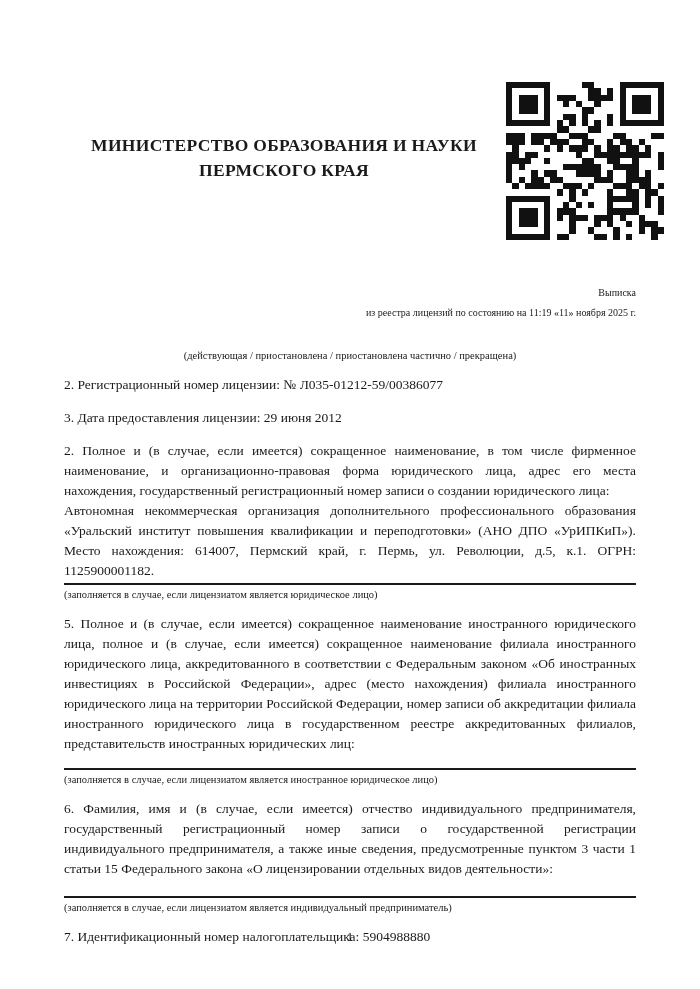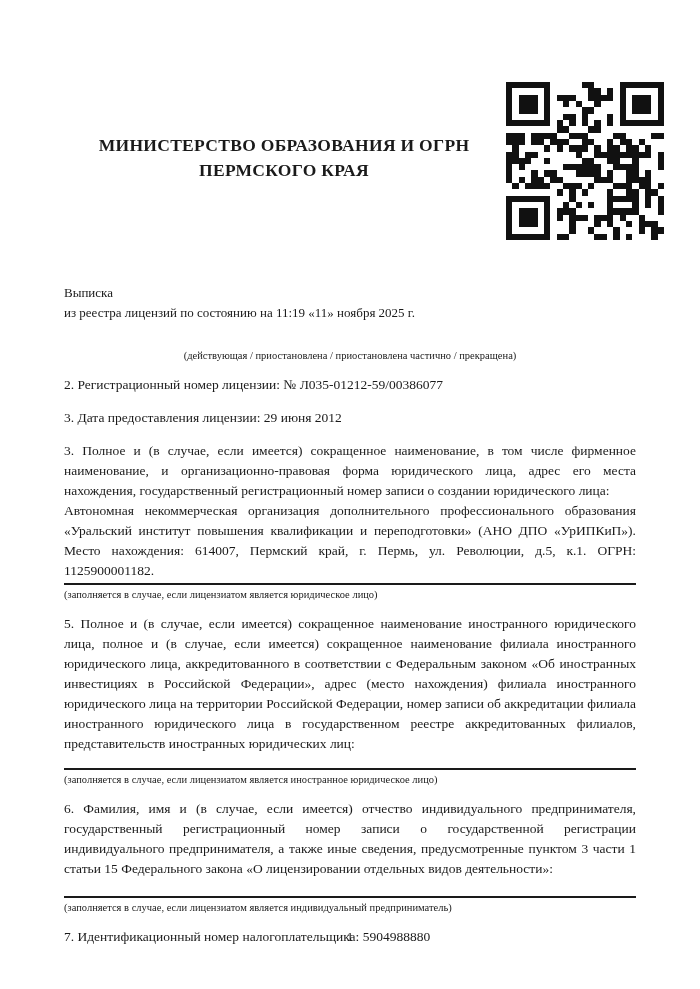--- a/index.html
+++ b/index.html
@@ -33,22 +33,22 @@
     line-height: 25px;
     letter-spacing: 0.3px;
   }
   .org-caption {
     font-size: 10.5px;
     line-height: 13px;
     margin-top: 4px;
   }
   .doc-title {
     margin-top: 100px;
-    text-align: left;
-    font-size: 13px;
+    text-align: right;
+    font-size: 10px;
     line-height: 20px;
   }
   .items {
     margin-top: 26px;
     font-size: 13.5px;
     line-height: 20px;
   }
   .item { margin-bottom: 13px; }
   .just { text-align: justify; text-justify: inter-word; }
   .rule { border-top: 2px solid #1a1a1a; height: 0; margin-top: 2px; }
@@ -79,21 +79,21 @@
 
 <div class="page">
 
   <div class="qr">
     <svg viewBox="0 0 25 25" xmlns="http://www.w3.org/2000/svg">
         <path d="M0 0h1v1h-1zM1 0h1v1h-1zM2 0h1v1h-1zM3 0h1v1h-1zM4 0h1v1h-1zM5 0h1v1h-1zM6 0h1v1h-1zM12 0h1v1h-1zM13 0h1v1h-1zM18 0h1v1h-1zM19 0h1v1h-1zM20 0h1v1h-1zM21 0h1v1h-1zM22 0h1v1h-1zM23 0h1v1h-1zM24 0h1v1h-1zM0 1h1v1h-1zM6 1h1v1h-1zM13 1h1v1h-1zM14 1h1v1h-1zM16 1h1v1h-1zM18 1h1v1h-1zM24 1h1v1h-1zM0 2h1v1h-1zM2 2h1v1h-1zM3 2h1v1h-1zM4 2h1v1h-1zM6 2h1v1h-1zM8 2h1v1h-1zM9 2h1v1h-1zM10 2h1v1h-1zM13 2h1v1h-1zM14 2h1v1h-1zM15 2h1v1h-1zM16 2h1v1h-1zM18 2h1v1h-1zM20 2h1v1h-1zM21 2h1v1h-1zM22 2h1v1h-1zM24 2h1v1h-1zM0 3h1v1h-1zM2 3h1v1h-1zM3 3h1v1h-1zM4 3h1v1h-1zM6 3h1v1h-1zM9 3h1v1h-1zM11 3h1v1h-1zM14 3h1v1h-1zM18 3h1v1h-1zM20 3h1v1h-1zM21 3h1v1h-1zM22 3h1v1h-1zM24 3h1v1h-1zM0 4h1v1h-1zM2 4h1v1h-1zM3 4h1v1h-1zM4 4h1v1h-1zM6 4h1v1h-1zM12 4h1v1h-1zM13 4h1v1h-1zM18 4h1v1h-1zM20 4h1v1h-1zM21 4h1v1h-1zM22 4h1v1h-1zM24 4h1v1h-1zM0 5h1v1h-1zM6 5h1v1h-1zM9 5h1v1h-1zM10 5h1v1h-1zM12 5h1v1h-1zM16 5h1v1h-1zM18 5h1v1h-1zM24 5h1v1h-1zM0 6h1v1h-1zM1 6h1v1h-1zM2 6h1v1h-1zM3 6h1v1h-1zM4 6h1v1h-1zM5 6h1v1h-1zM6 6h1v1h-1zM8 6h1v1h-1zM10 6h1v1h-1zM12 6h1v1h-1zM14 6h1v1h-1zM16 6h1v1h-1zM18 6h1v1h-1zM19 6h1v1h-1zM20 6h1v1h-1zM21 6h1v1h-1zM22 6h1v1h-1zM23 6h1v1h-1zM24 6h1v1h-1zM8 7h1v1h-1zM9 7h1v1h-1zM13 7h1v1h-1zM14 7h1v1h-1zM0 8h1v1h-1zM1 8h1v1h-1zM2 8h1v1h-1zM4 8h1v1h-1zM5 8h1v1h-1zM6 8h1v1h-1zM7 8h1v1h-1zM10 8h1v1h-1zM11 8h1v1h-1zM12 8h1v1h-1zM17 8h1v1h-1zM18 8h1v1h-1zM23 8h1v1h-1zM24 8h1v1h-1zM0 9h1v1h-1zM1 9h1v1h-1zM2 9h1v1h-1zM4 9h1v1h-1zM5 9h1v1h-1zM7 9h1v1h-1zM8 9h1v1h-1zM9 9h1v1h-1zM12 9h1v1h-1zM13 9h1v1h-1zM16 9h1v1h-1zM18 9h1v1h-1zM19 9h1v1h-1zM21 9h1v1h-1zM1 10h1v1h-1zM6 10h1v1h-1zM8 10h1v1h-1zM10 10h1v1h-1zM11 10h1v1h-1zM12 10h1v1h-1zM14 10h1v1h-1zM16 10h1v1h-1zM17 10h1v1h-1zM19 10h1v1h-1zM20 10h1v1h-1zM22 10h1v1h-1zM0 11h1v1h-1zM1 11h1v1h-1zM3 11h1v1h-1zM4 11h1v1h-1zM11 11h1v1h-1zM14 11h1v1h-1zM15 11h1v1h-1zM16 11h1v1h-1zM17 11h1v1h-1zM18 11h1v1h-1zM19 11h1v1h-1zM20 11h1v1h-1zM21 11h1v1h-1zM22 11h1v1h-1zM24 11h1v1h-1zM0 12h1v1h-1zM1 12h1v1h-1zM2 12h1v1h-1zM3 12h1v1h-1zM6 12h1v1h-1zM12 12h1v1h-1zM13 12h1v1h-1zM16 12h1v1h-1zM17 12h1v1h-1zM20 12h1v1h-1zM24 12h1v1h-1zM0 13h1v1h-1zM2 13h1v1h-1zM9 13h1v1h-1zM10 13h1v1h-1zM11 13h1v1h-1zM12 13h1v1h-1zM13 13h1v1h-1zM14 13h1v1h-1zM17 13h1v1h-1zM18 13h1v1h-1zM19 13h1v1h-1zM20 13h1v1h-1zM24 13h1v1h-1zM0 14h1v1h-1zM4 14h1v1h-1zM6 14h1v1h-1zM7 14h1v1h-1zM11 14h1v1h-1zM12 14h1v1h-1zM13 14h1v1h-1zM14 14h1v1h-1zM16 14h1v1h-1zM19 14h1v1h-1zM20 14h1v1h-1zM22 14h1v1h-1zM0 15h1v1h-1zM2 15h1v1h-1zM4 15h1v1h-1zM5 15h1v1h-1zM7 15h1v1h-1zM8 15h1v1h-1zM14 15h1v1h-1zM15 15h1v1h-1zM16 15h1v1h-1zM19 15h1v1h-1zM20 15h1v1h-1zM21 15h1v1h-1zM22 15h1v1h-1zM1 16h1v1h-1zM3 16h1v1h-1zM4 16h1v1h-1zM5 16h1v1h-1zM6 16h1v1h-1zM9 16h1v1h-1zM10 16h1v1h-1zM11 16h1v1h-1zM13 16h1v1h-1zM17 16h1v1h-1zM18 16h1v1h-1zM19 16h1v1h-1zM21 16h1v1h-1zM22 16h1v1h-1zM24 16h1v1h-1zM8 17h1v1h-1zM10 17h1v1h-1zM12 17h1v1h-1zM16 17h1v1h-1zM19 17h1v1h-1zM20 17h1v1h-1zM22 17h1v1h-1zM23 17h1v1h-1zM0 18h1v1h-1zM1 18h1v1h-1zM2 18h1v1h-1zM3 18h1v1h-1zM4 18h1v1h-1zM5 18h1v1h-1zM6 18h1v1h-1zM10 18h1v1h-1zM16 18h1v1h-1zM17 18h1v1h-1zM18 18h1v1h-1zM19 18h1v1h-1zM20 18h1v1h-1zM22 18h1v1h-1zM24 18h1v1h-1zM0 19h1v1h-1zM6 19h1v1h-1zM9 19h1v1h-1zM11 19h1v1h-1zM13 19h1v1h-1zM16 19h1v1h-1zM20 19h1v1h-1zM22 19h1v1h-1zM24 19h1v1h-1zM0 20h1v1h-1zM2 20h1v1h-1zM3 20h1v1h-1zM4 20h1v1h-1zM6 20h1v1h-1zM8 20h1v1h-1zM9 20h1v1h-1zM10 20h1v1h-1zM16 20h1v1h-1zM17 20h1v1h-1zM18 20h1v1h-1zM19 20h1v1h-1zM20 20h1v1h-1zM24 20h1v1h-1zM0 21h1v1h-1zM2 21h1v1h-1zM3 21h1v1h-1zM4 21h1v1h-1zM6 21h1v1h-1zM8 21h1v1h-1zM10 21h1v1h-1zM11 21h1v1h-1zM12 21h1v1h-1zM14 21h1v1h-1zM15 21h1v1h-1zM16 21h1v1h-1zM18 21h1v1h-1zM21 21h1v1h-1zM0 22h1v1h-1zM2 22h1v1h-1zM3 22h1v1h-1zM4 22h1v1h-1zM6 22h1v1h-1zM10 22h1v1h-1zM14 22h1v1h-1zM16 22h1v1h-1zM19 22h1v1h-1zM21 22h1v1h-1zM22 22h1v1h-1zM23 22h1v1h-1zM0 23h1v1h-1zM6 23h1v1h-1zM10 23h1v1h-1zM13 23h1v1h-1zM17 23h1v1h-1zM21 23h1v1h-1zM23 23h1v1h-1zM24 23h1v1h-1zM0 24h1v1h-1zM1 24h1v1h-1zM2 24h1v1h-1zM3 24h1v1h-1zM4 24h1v1h-1zM5 24h1v1h-1zM6 24h1v1h-1zM8 24h1v1h-1zM9 24h1v1h-1zM14 24h1v1h-1zM15 24h1v1h-1zM17 24h1v1h-1zM19 24h1v1h-1zM23 24h1v1h-1z" fill="#111111"></path>
       </svg>
   </div>
 
   <div class="header">
-    <div class="ministry">МИНИСТЕРСТВО ОБРАЗОВАНИЯ И ОГРН</div>
+    <div class="ministry">МИНИСТЕРСТВО ОБРАЗОВАНИЯ И НАУКИ</div>
     <div class="ministry">ПЕРМСКОГО КРАЯ</div>
   </div>
 
   <div class="doc-title">
     <div>Выписка</div>
     <div>из реестра лицензий по состоянию на 11:19 «11» ноября 2025 г.</div>
   </div>
 
   <div class="items">
 
@@ -103,21 +103,21 @@
 
     <div class="item">
       <div>2. Регистрационный номер лицензии: № Л035-01212-59/00386077</div>
     </div>
 
     <div class="item">
       <div>3. Дата предоставления лицензии: 29 июня 2012</div>
     </div>
 
     <div class="item">
-      <div class="just">3. Полное и (в случае, если имеется) сокращенное наименование, в том числе фирменное наименование, и организационно-правовая форма юридического лица, адрес его места нахождения, государственный регистрационный номер записи о создании юридического лица:</div>
+      <div class="just">2. Полное и (в случае, если имеется) сокращенное наименование, в том числе фирменное наименование, и организационно-правовая форма юридического лица, адрес его места нахождения, государственный регистрационный номер записи о создании юридического лица:</div>
       <div class="just">Автономная некоммерческая организация дополнительного профессионального образования «Уральский институт повышения квалификации и переподготовки» (АНО ДПО «УрИПКиП»). Место нахождения: 614007, Пермский край, г. Пермь, ул. Революции, д.5, к.1. ОГРН: 1125900001182.</div>
       <div class="rule"></div>
       <div class="fill-caption">(заполняется в случае, если лицензиатом является юридическое лицо)</div>
     </div>
 
     <div class="item">
       <div class="just">5. Полное и (в случае, если имеется) сокращенное наименование иностранного юридического лица, полное и (в случае, если имеется) сокращенное наименование филиала иностранного юридического лица, аккредитованного в соответствии с Федеральным законом «Об иностранных инвестициях в Российской Федерации», адрес (место нахождения) филиала иностранного юридического лица на территории Российской Федерации, номер записи об аккредитации филиала иностранного юридического лица в государственном реестре аккредитованных филиалов, представительств иностранных юридических лиц:</div>
       <div class="rule gap-sm"></div>
       <div class="fill-caption">(заполняется в случае, если лицензиатом является иностранное юридическое лицо)</div>
     </div>

